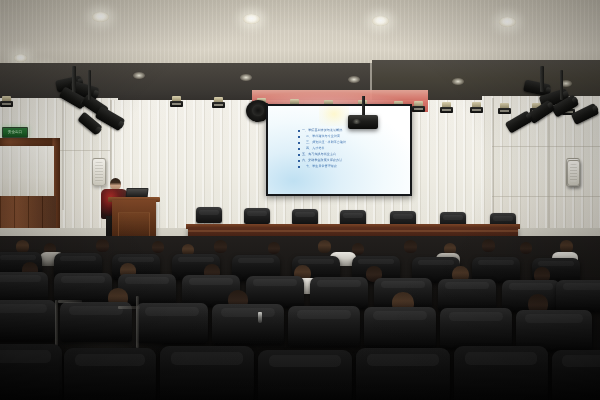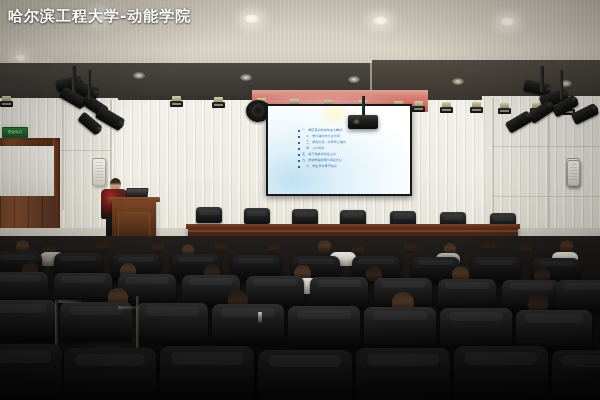--- a/index.html
+++ b/index.html
@@ -764,15 +764,14 @@
   <div class="seat front" style="left:-30px; top:344px; width:92px;  height:60px;"></div>
   <div class="seat front" style="left:64px;  top:348px; width:92px;  height:56px;"></div>
   <div class="seat front" style="left:160px; top:346px; width:94px;  height:58px;"></div>
   <div class="seat front" style="left:258px; top:350px; width:94px;  height:54px;"></div>
   <div class="seat front" style="left:356px; top:348px; width:94px;  height:56px;"></div>
   <div class="seat front" style="left:454px; top:346px; width:94px;  height:58px;"></div>
   <div class="seat front" style="left:552px; top:350px; width:80px;  height:54px;"></div>
 
   <div class="vignette"></div>
 
-  <div class="watermark">哈尔滨工程大学-动能学院</div>
 
 </div>
 
 </body></html>

